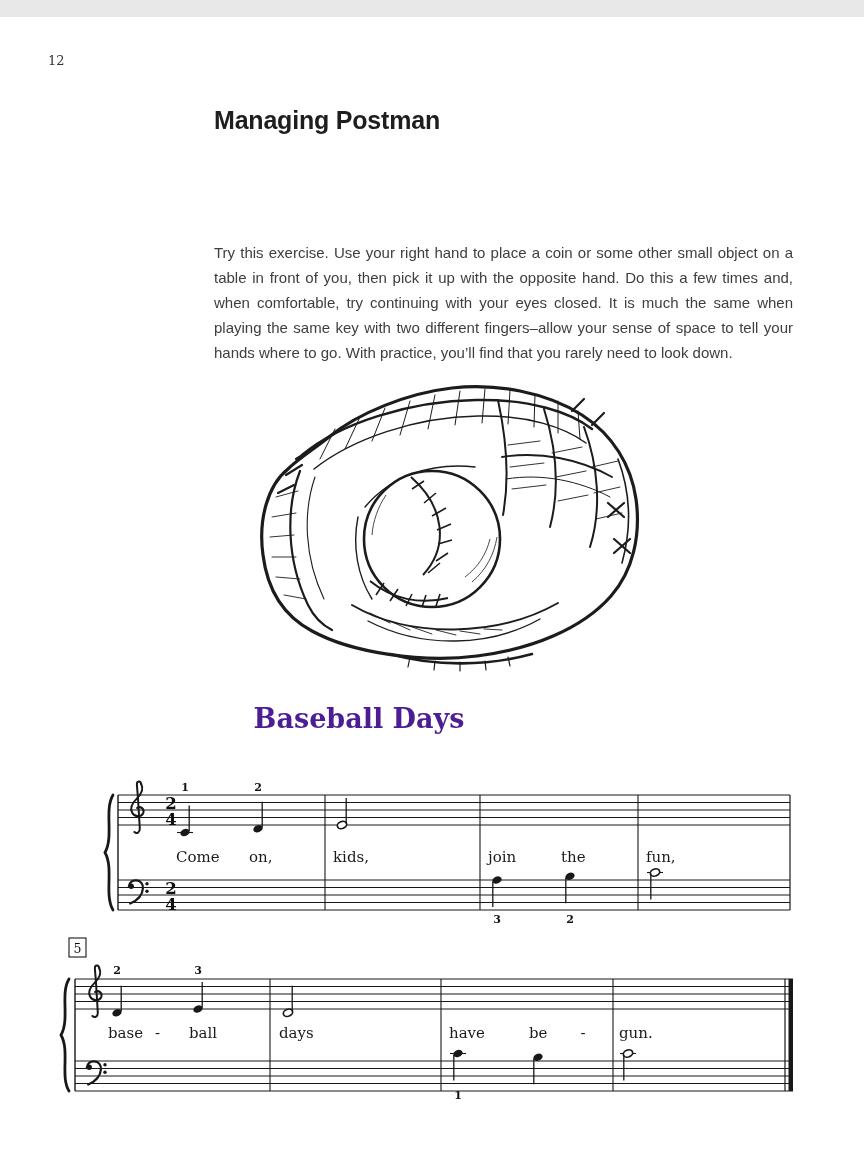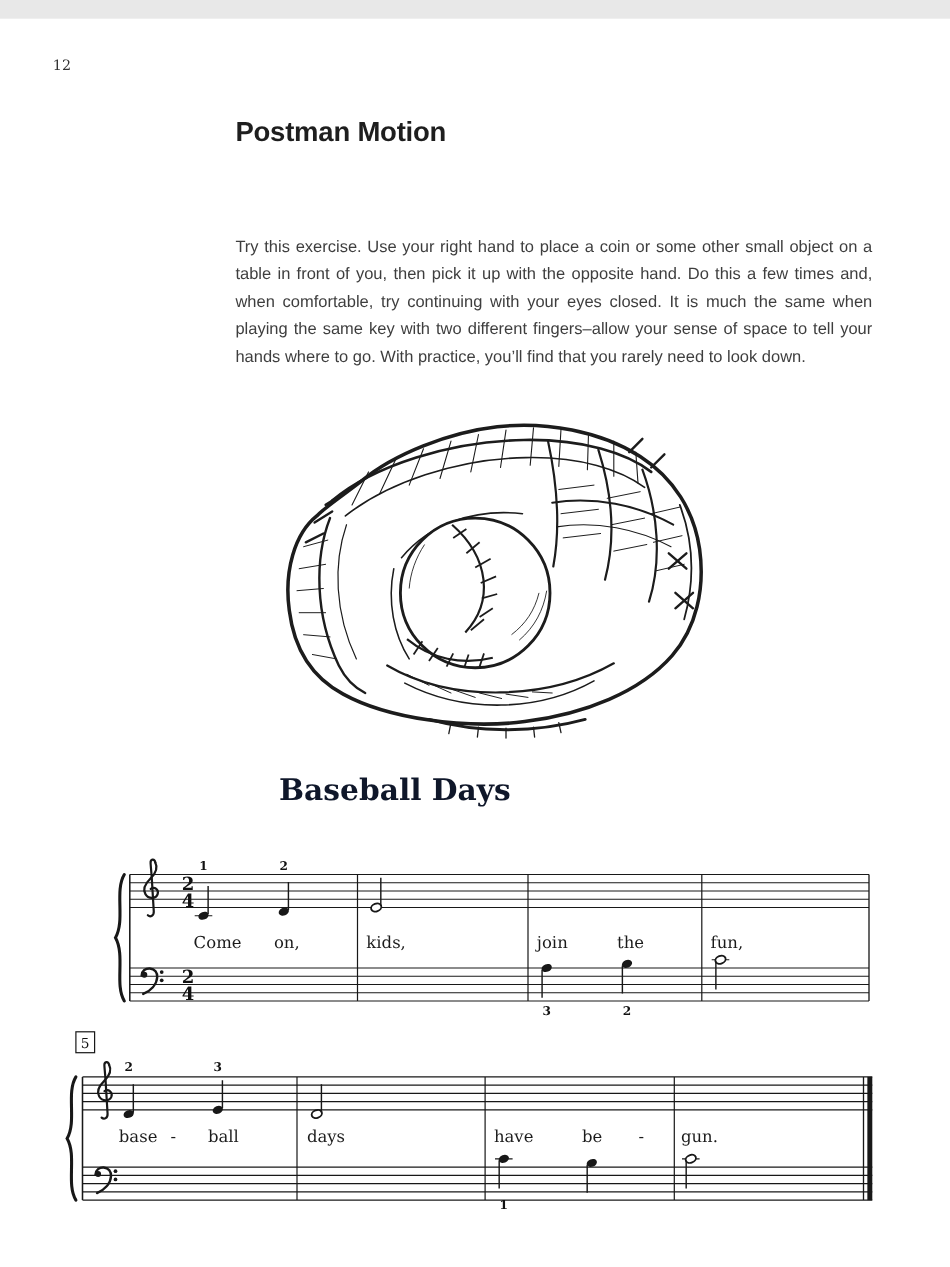--- a/index.html
+++ b/index.html
@@ -12,43 +12,43 @@
     position:absolute; left:48px; top:36px;
     font-family:"DejaVu Serif", serif; font-size:13px; color:#333;
   }
   .heading {
     position:absolute; left:214px; top:72px; width:600px;
     font-size:25px; font-weight:bold; color:#1e1e1e; letter-spacing:-0.2px;
   }
   .para { position:absolute; left:214px; width:579px;
     font-size:15px; line-height:25px; text-align:justify; color:#3e3e3e; }
   .para-1 { top:112px; }
-  .para-2 { top:180px; }
+  .para-2 { top:208px; }
   .glove-wrap { position:absolute; left:240px; top:350px; width:410px; height:320px; }
   .song-title {
     position:absolute; left:0; top:686px; width:718px; text-align:center;
-    font-family:"DejaVu Serif", serif; font-size:27px; font-weight:bold; color:#0f172a;
+    font-family:"DejaVu Serif", serif; font-size:27px; font-weight:bold; color:#4c1d95;
   }
   .system { position:absolute; left:55px; width:750px; }
   .system-0 { top:750px; height:165px; }
   .system-1 { top:915px; height:178px; }
   
   .st-lyric  { font-family:"DejaVu Serif", serif; font-size:15px; fill:#1b1b1b; }
   .st-finger { font-family:"DejaVu Serif", serif; font-size:11px; font-weight:bold; fill:#111; }
   .st-ts     { font-family:"DejaVu Serif", serif; font-size:16.5px; font-weight:bold; fill:#111; }
   .st-mnum   { font-family:"DejaVu Serif", serif; font-size:12.5px; fill:#111; }
 </style>
 </head>
 <body>
 
 <div class="page">
 
   <div class="page-number">12</div>
 
-  <h1 class="heading">Postman Motion</h1>
+  <h1 class="heading">Managing Postman</h1>
 
   <p class="para para-2">Try this exercise. Use your right hand to place a coin or some other small object on a table in front of you, then pick it up with the opposite hand. Do this a few times and, when comfortable, try continuing with your eyes closed. It is much the same when playing the same key with two different fingers–allow your sense of space to tell your hands where to go. With practice, you’ll find that you rarely need to look down.</p>
 
   <div class="glove-wrap">
     <svg width="410" height="320" viewBox="0 0 410 320">
       <g stroke="#1c1c1c" fill="none" stroke-linecap="round">
 
         <path d="M48,102 C28,118 18,152 23,188 C27,220 42,248 72,264 C112,286 182,296 237,289 C292,282 342,262 371,229 C393,204 401,168 396,132 C391,98 373,68 342,48 C306,25 256,16 212,21 C168,26 118,46 89,70 C74,82 58,92 48,102 Z" stroke-width="3.2" fill="#ffffff"></path>
 
         <path d="M62,88 C100,56 170,34 236,33 C290,32 330,45 352,62" stroke-width="2.4"></path>

